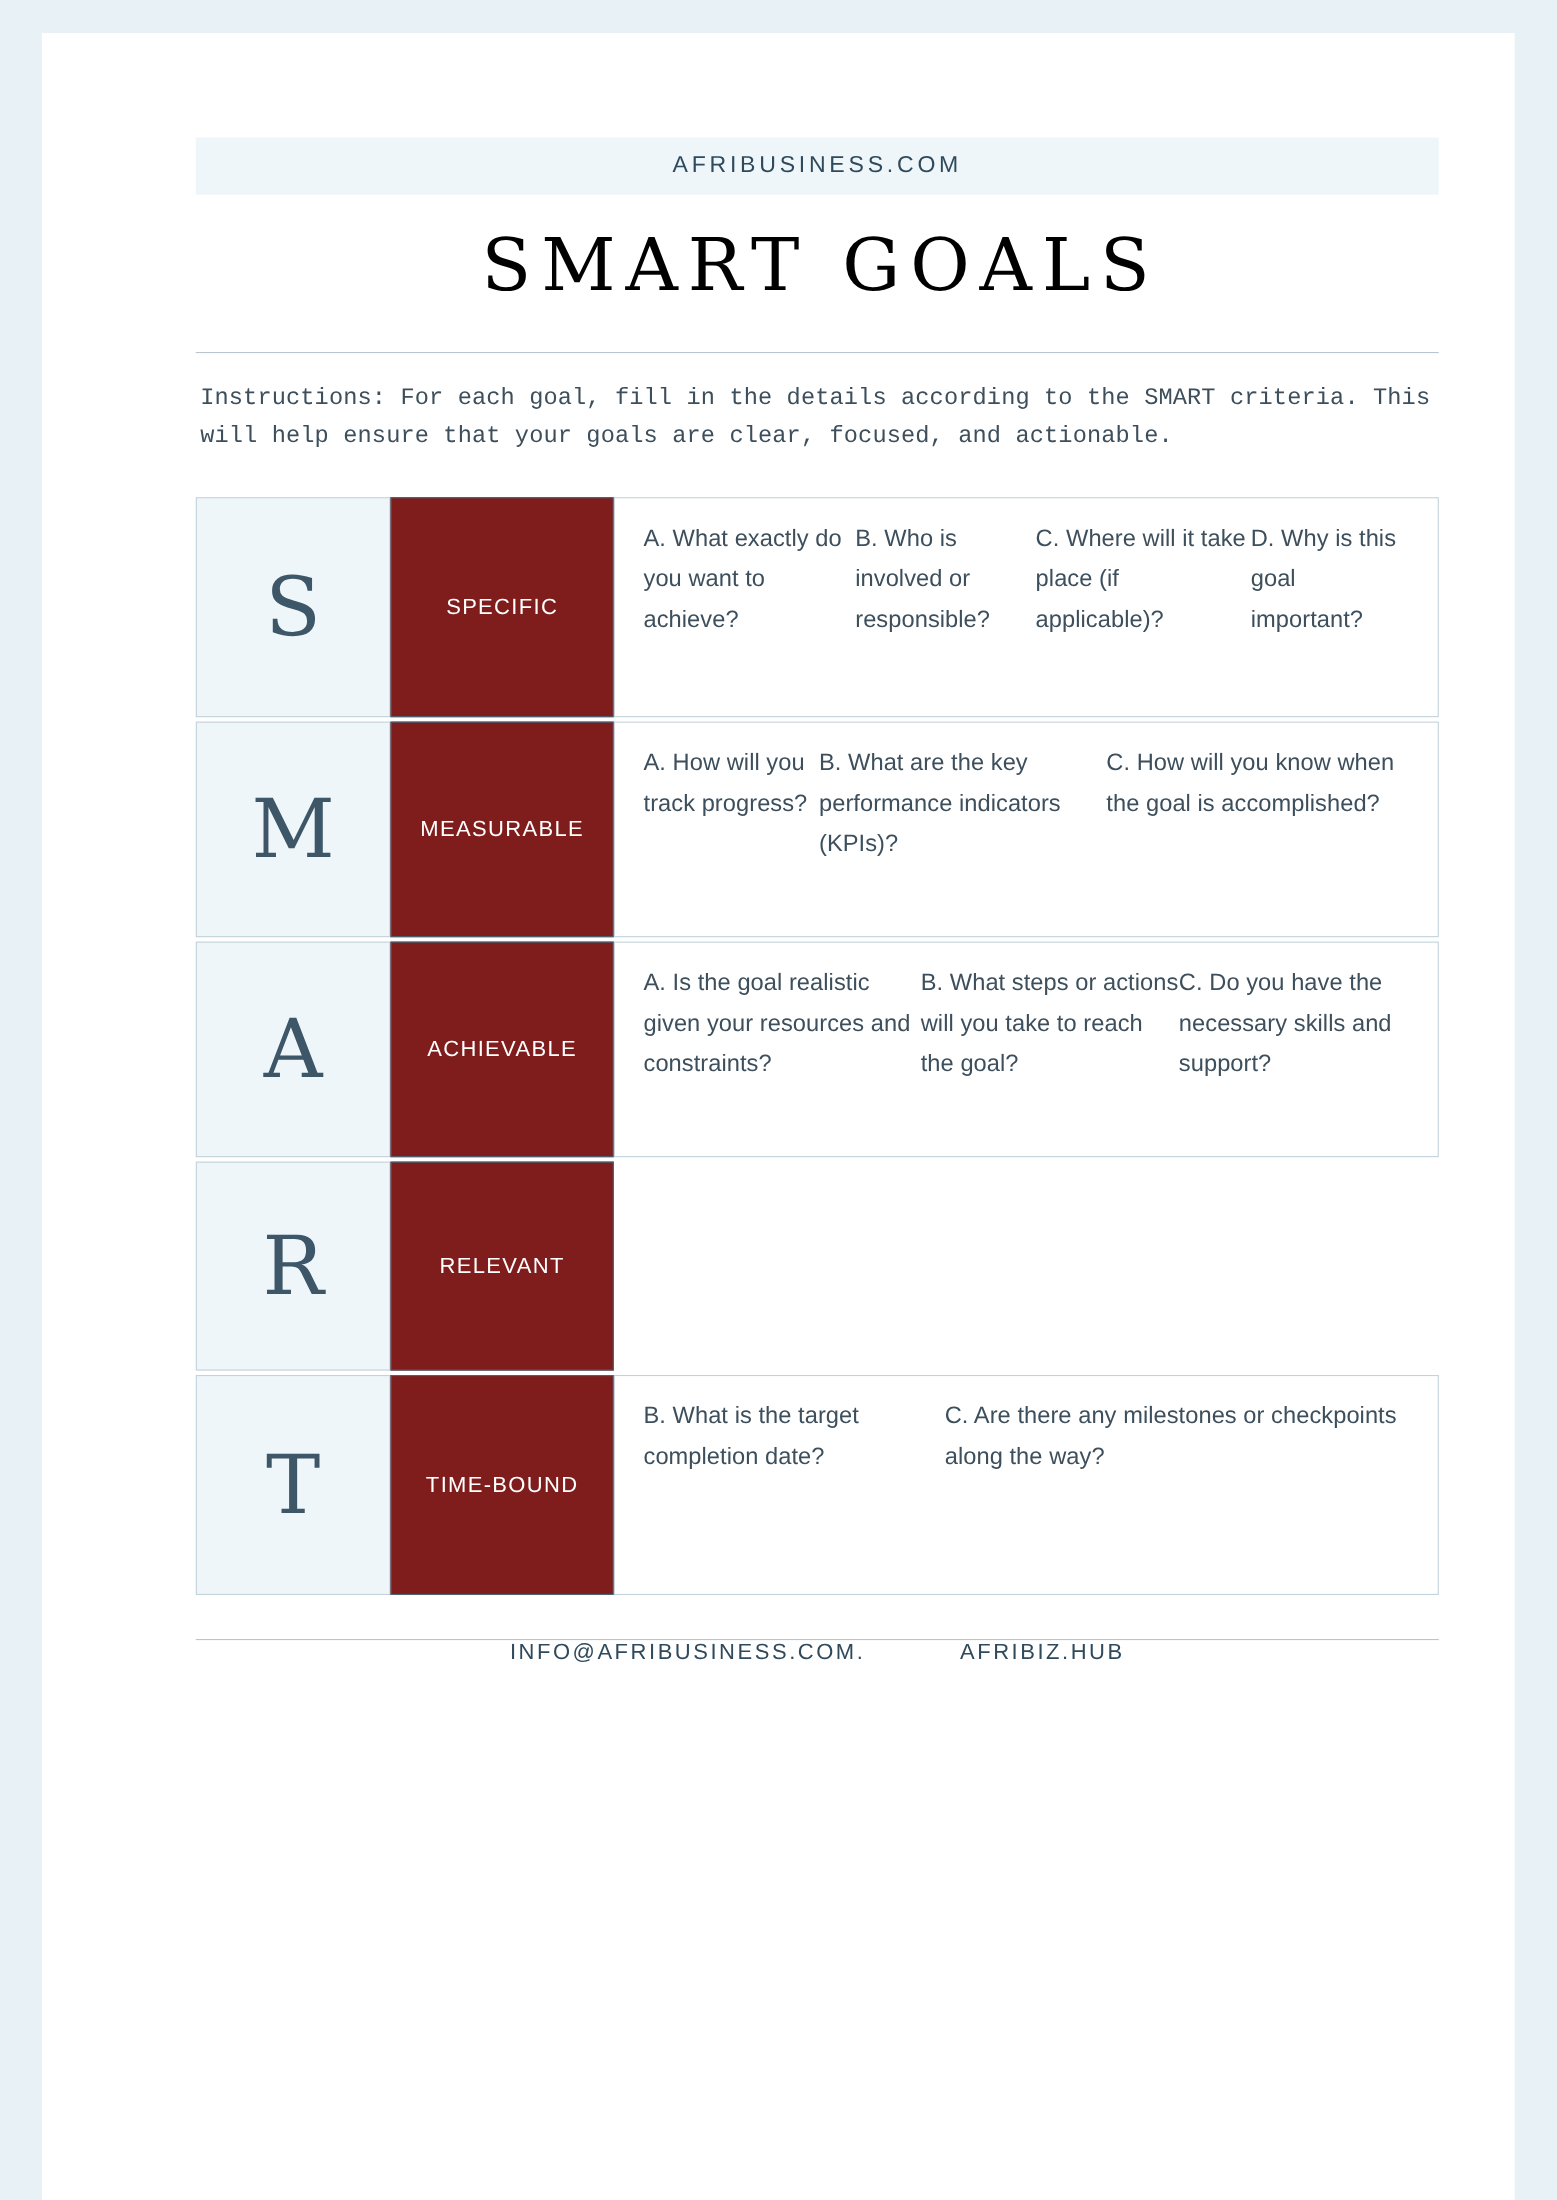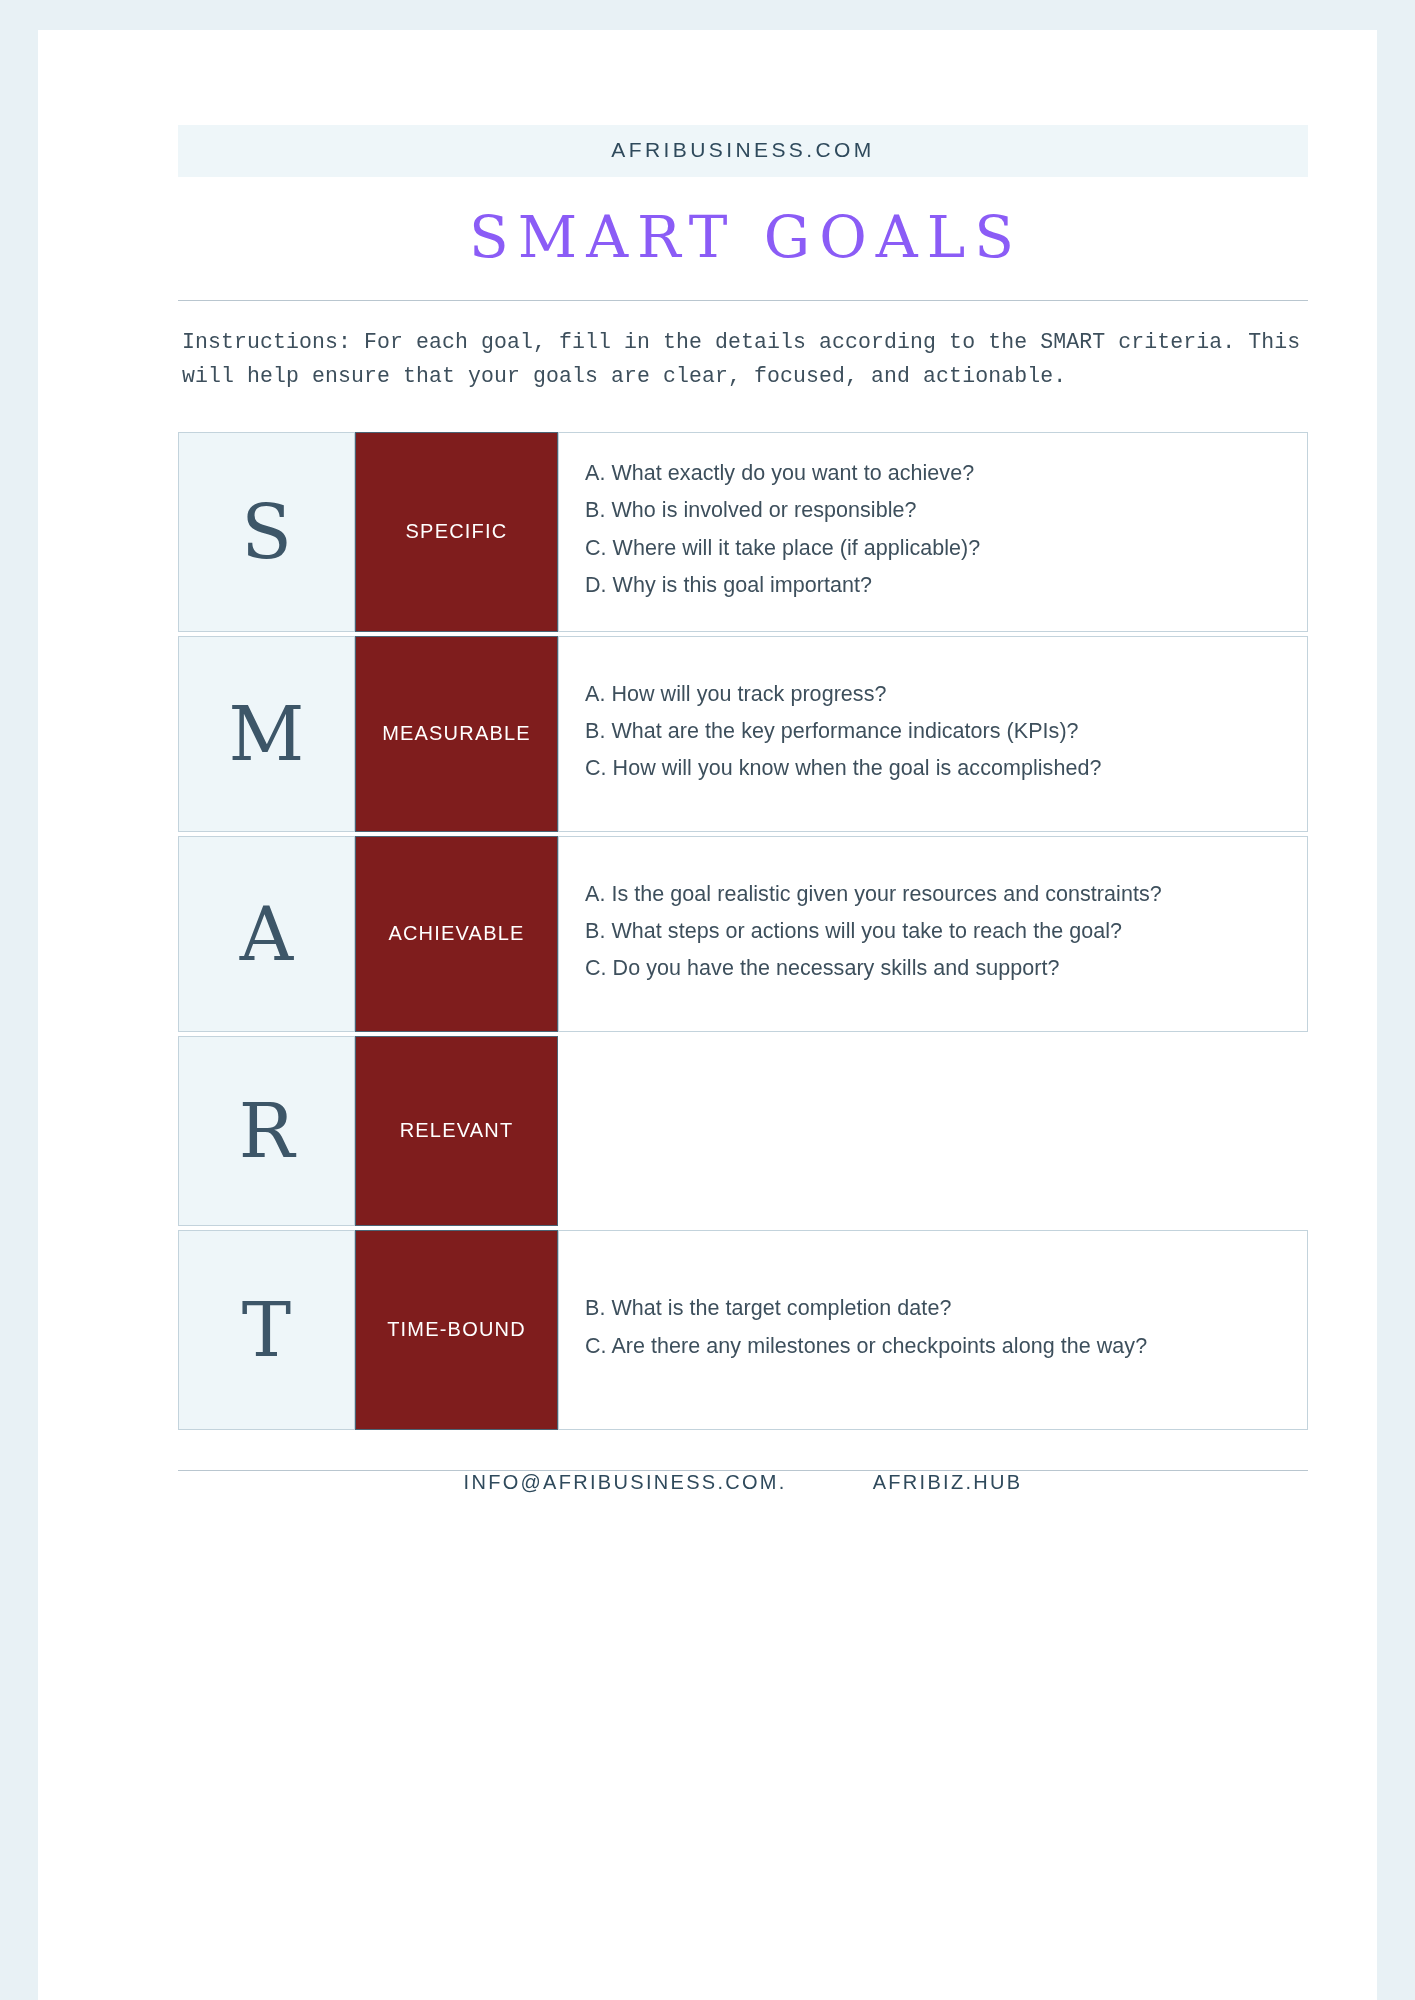--- a/index.html
+++ b/index.html
@@ -38,26 +38,26 @@
   .brandbar span {
     font-family: "Liberation Sans", sans-serif;
     font-size: 21px;
     letter-spacing: 3.4px;
     color: #2f4a5c;
     font-weight: 400;
   }
   .title {
     text-align: center;
     font-family: "DejaVu Serif", serif;
-    font-size: 58px;
+    font-size: 66px;
     line-height: 1.05;
     letter-spacing: 9px;
-    color: #8b5cf6;
+    color: #000000;
     font-weight: 400;
-    margin: 30px 0 32px 0;
+    margin: 30px 0 44px 0;
     padding-left: 6px;
   }
   .rule {
     border-top: 1px solid #b9c6cf;
     margin: 0 0 0 0;
   }
   .instructions {
     font-size: 21.5px;
     line-height: 1.6;
     color: #3d4f5c;
@@ -101,22 +101,21 @@
     font-size: 20px;
     letter-spacing: 1.2px;
     text-align: center;
   }
   .cell-questions {
     flex: 1;
     border: 1px solid #c3d3dc;
     box-sizing: border-box;
     padding: 18px 28px 22px 26px;
     display: flex;
-    flex-direction: column;
-    justify-content: center;
+    flex-direction: row;
   }
   .q {
     font-size: 21.5px;
     line-height: 1.73;
     color: #3d4f5c;
     letter-spacing: .05px;
   }
   .r-specific { height: 200px; }
   .r-measurable { height: 196px; }
   .r-achievable { height: 196px; }

